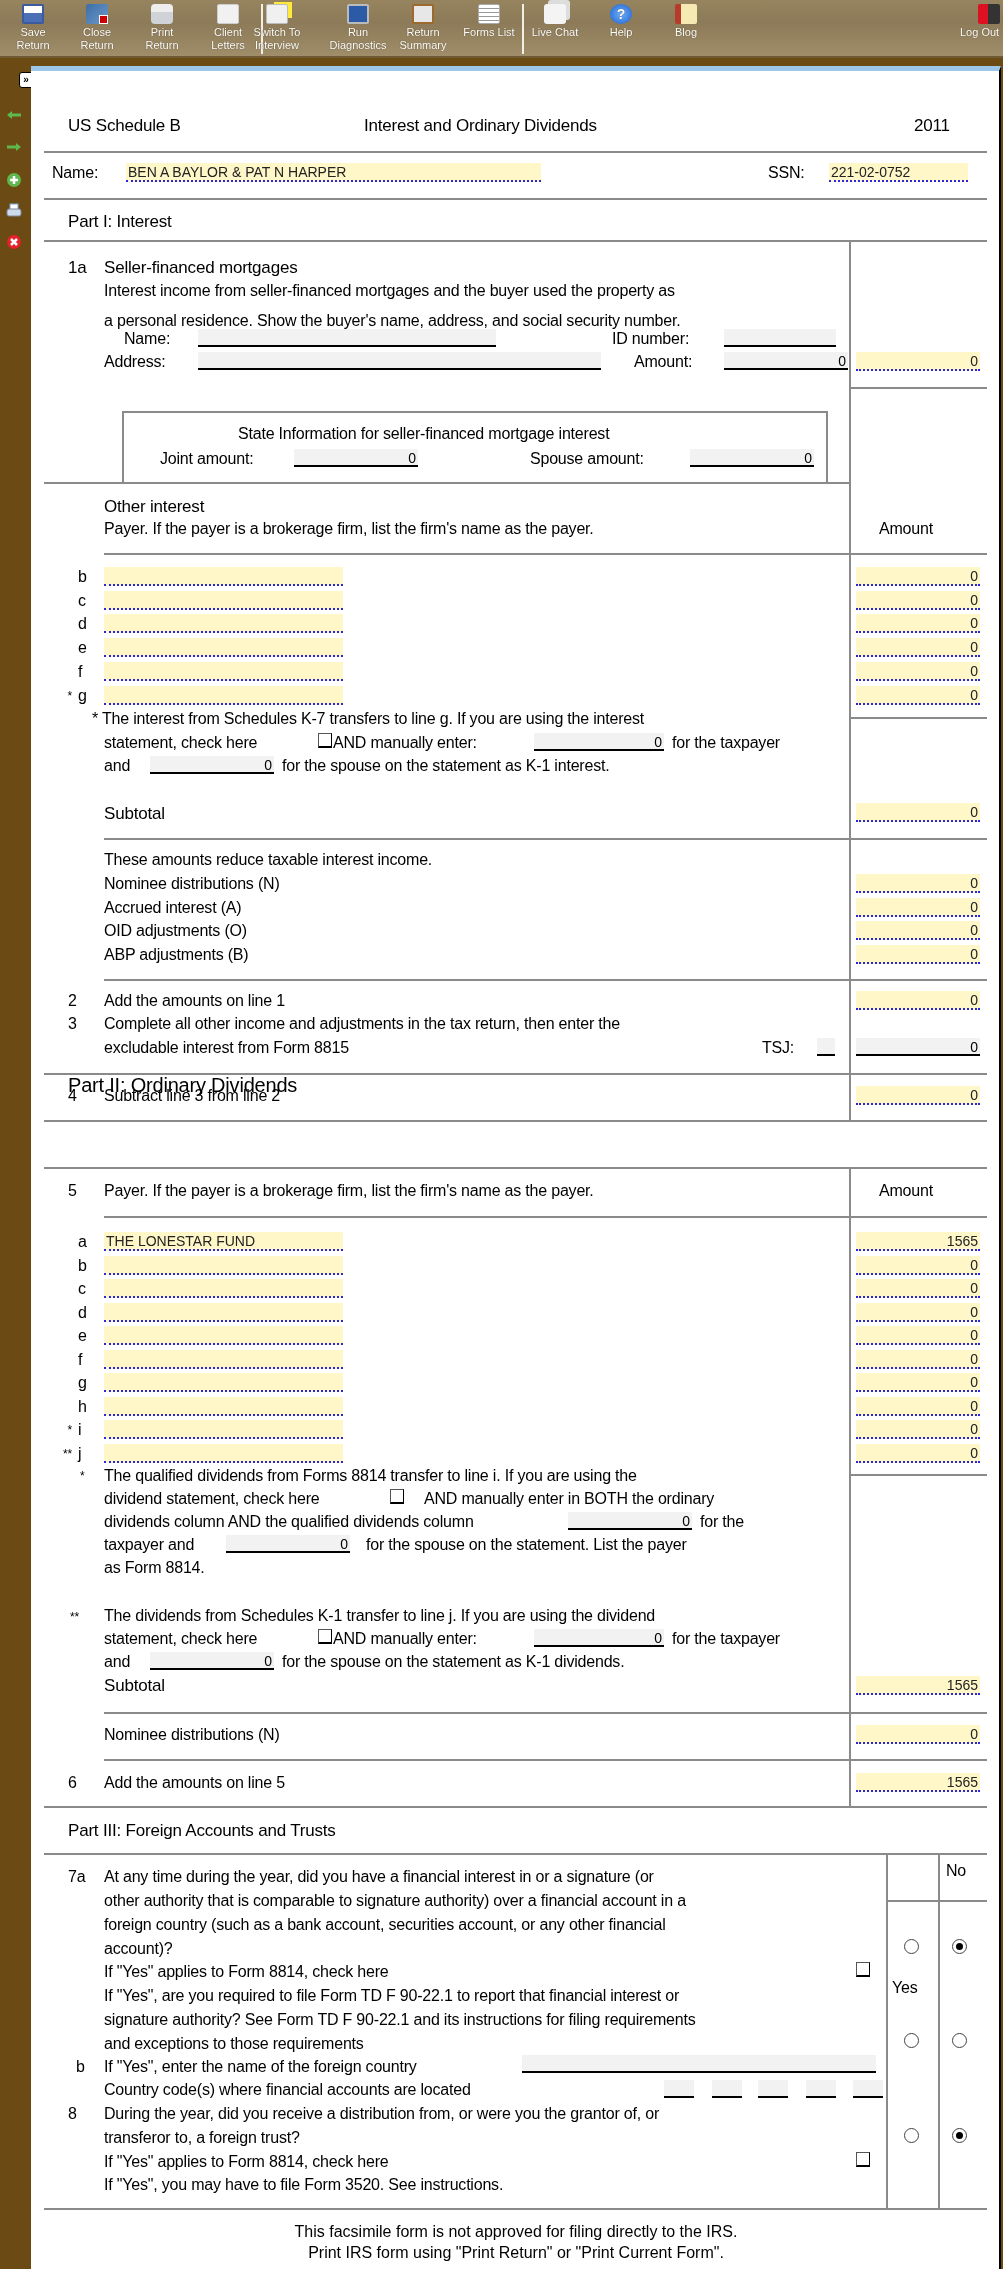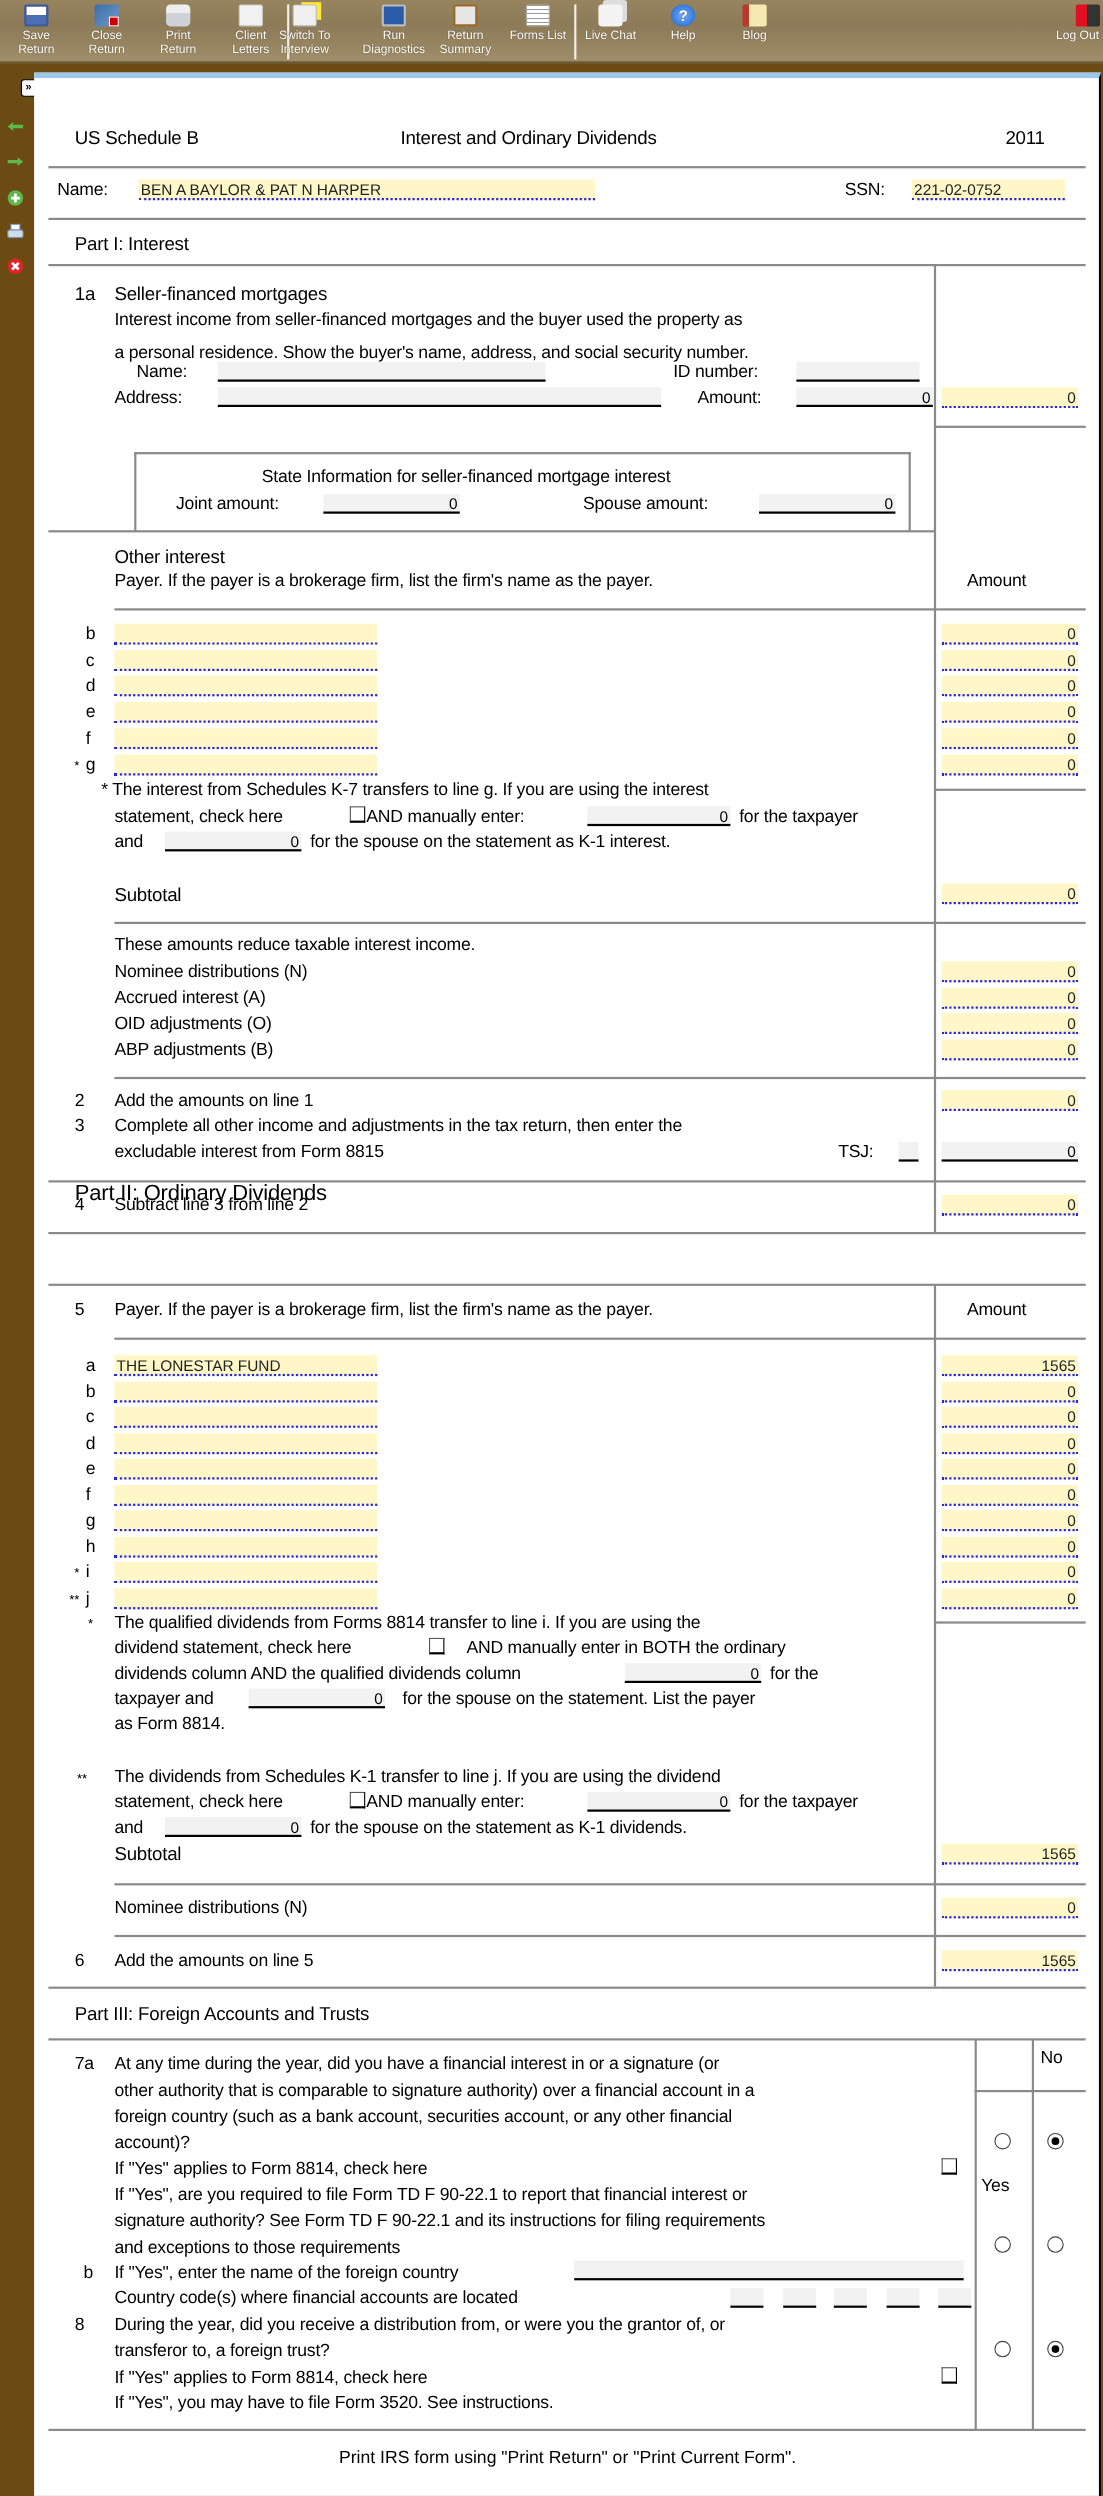--- a/index.html
+++ b/index.html
@@ -349,16 +349,17 @@
   <span class="t" style="left:104px;top:2105px">During the year,  did you receive a distribution from,  or were you the grantor of,  or</span>
   <span class="t" style="left:104px;top:2129px">transferor to,  a foreign trust?</span>
   <div class="rad" style="left:904px;top:2128px"></div>
   <div class="rad on" style="left:952px;top:2128px"></div>
   <span class="t" style="left:104px;top:2153px">If  "Yes"  applies to Form 8814,  check here</span>
   <div class="chk" style="left:856px;top:2152px"></div>
   <span class="t" style="left:104px;top:2176px">If  "Yes",  you may have to file Form 3520.  See instructions.</span>
   <div class="hline" style="left:44px;top:2208px;width:943px"></div>
 
   <div class="abs" style="left:31px;top:2223px;width:970px;text-align:center;font-size:16px">
+    <div>This facsimile form is not approved for filing directly to the IRS.</div>
     <div style="margin-top:3px">Print IRS form using "Print Return" or "Print Current Form".</div>
   </div>
 </div>
 </div>
 
 </body></html>

